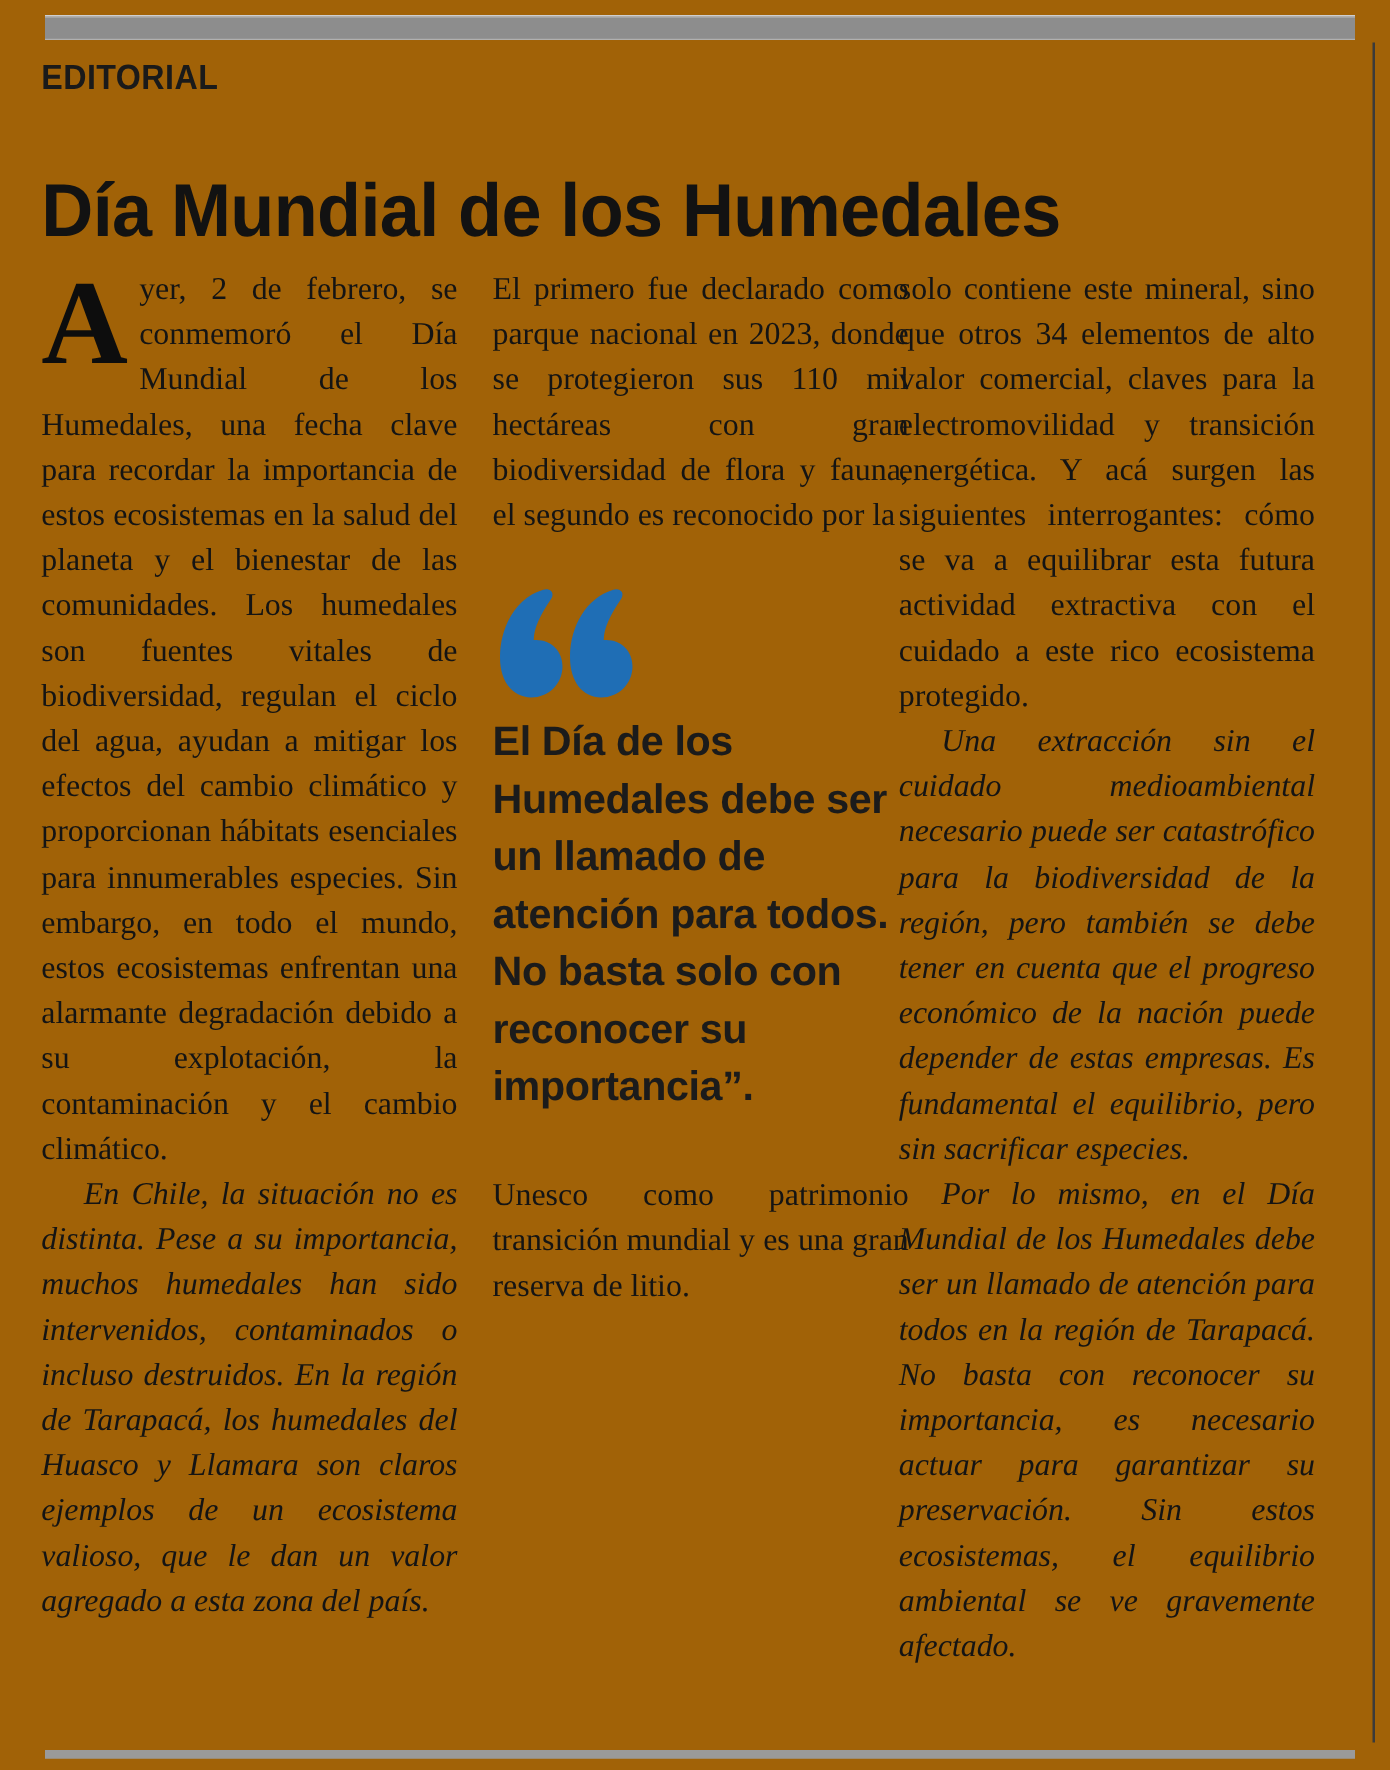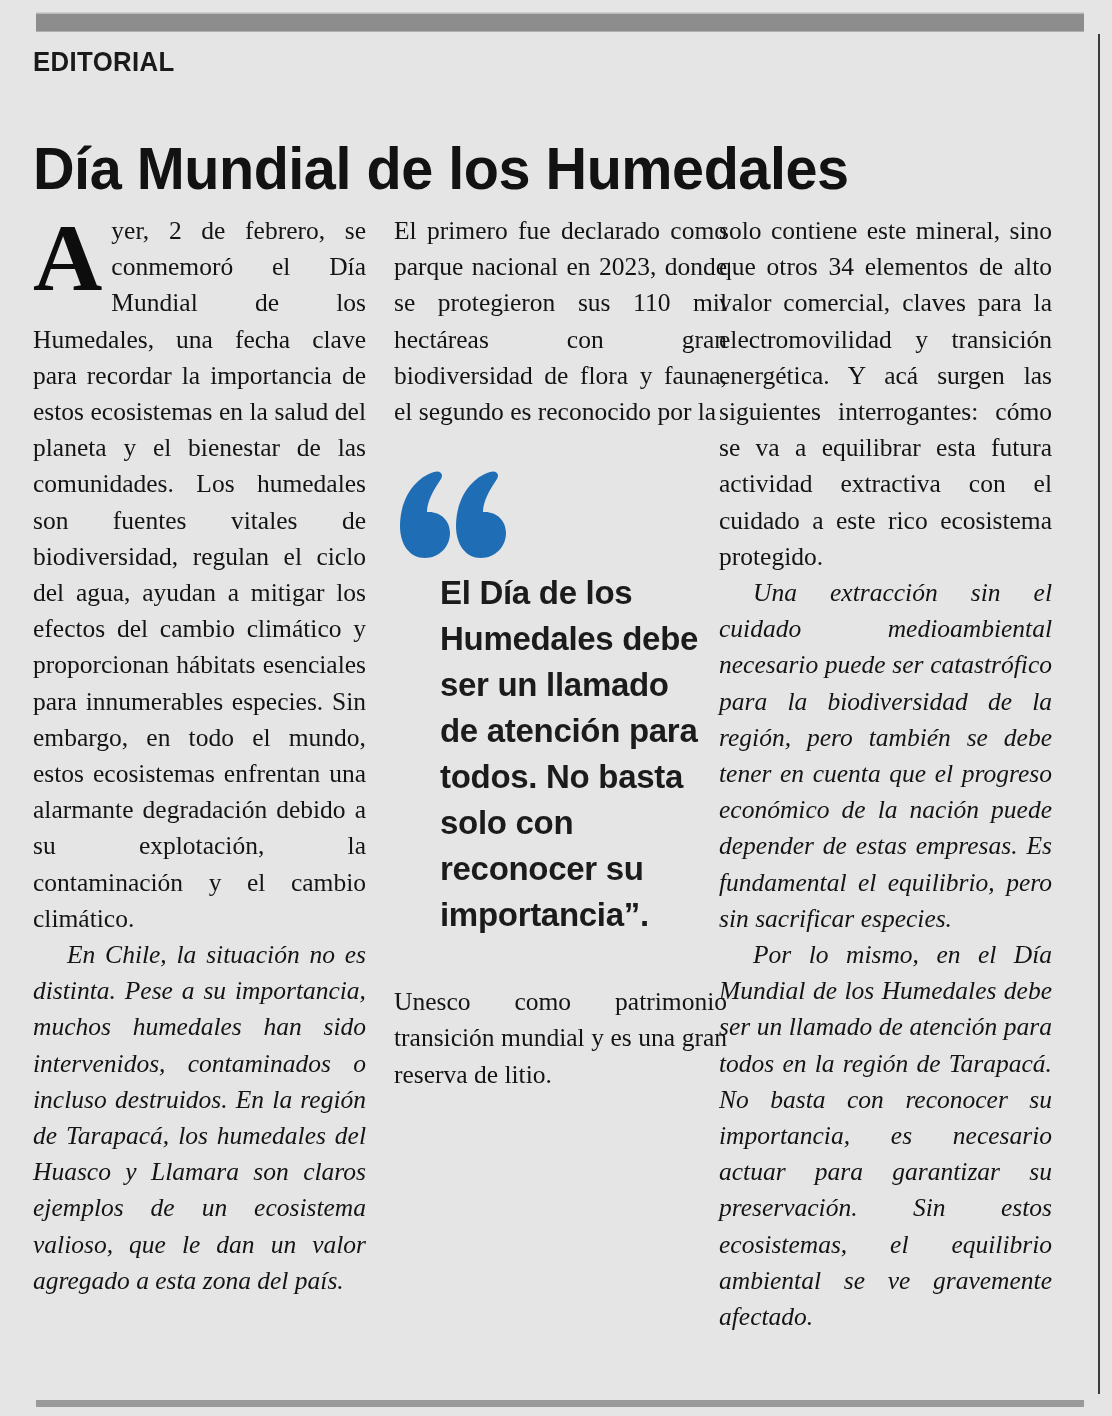--- a/index.html
+++ b/index.html
@@ -11,21 +11,21 @@
     width: 1112px;
     height: 1416px;
     position: relative;
     font-family: "Liberation Serif", "DejaVu Serif", serif;
     overflow: hidden;
   }
 
   .page {
     position: absolute;
     inset: 0;
-    background: #e5e5e5;
+    background: #a16207;
   }
 
   
   .top-rule {
     position: absolute;
     left: 36px;
     top: 13px;
     width: 1048px;
     height: 17px;
     background: #8d8d8d;
@@ -143,21 +143,20 @@
   }
   .quote-marks svg { display: block; }
   .quote-text {
     font-family: "Liberation Sans", "DejaVu Sans", sans-serif;
     font-weight: bold;
     font-size: 33px;
     line-height: 46px;
     color: #1b1b1b;
     text-align: left;
     letter-spacing: -0.3px;
-    margin-left: 46px;
   }
 </style>
 </head>
 <body>
 
 <div class="page">
 
   <div class="top-rule-hair"></div>
   <div class="top-rule"></div>
 

